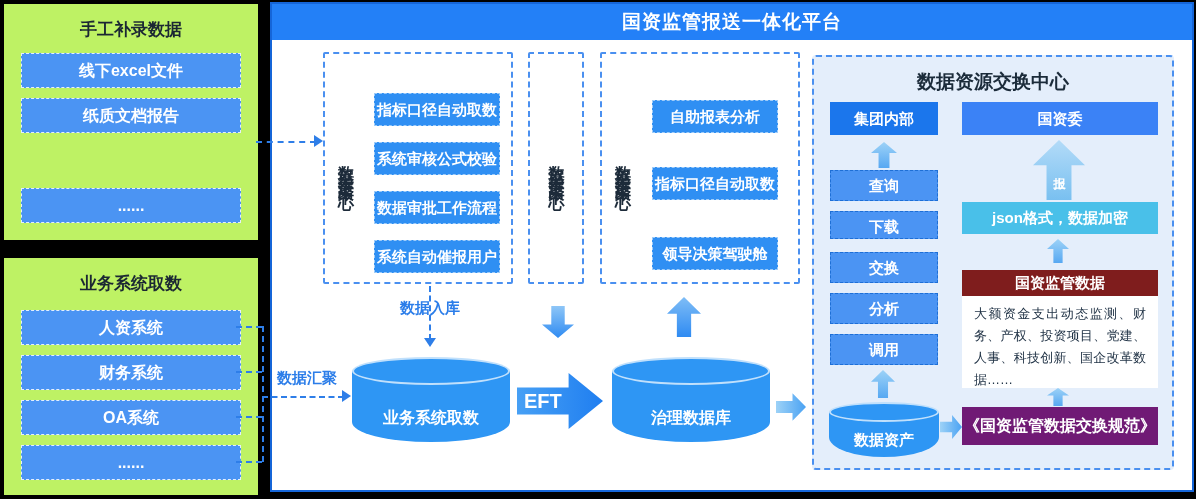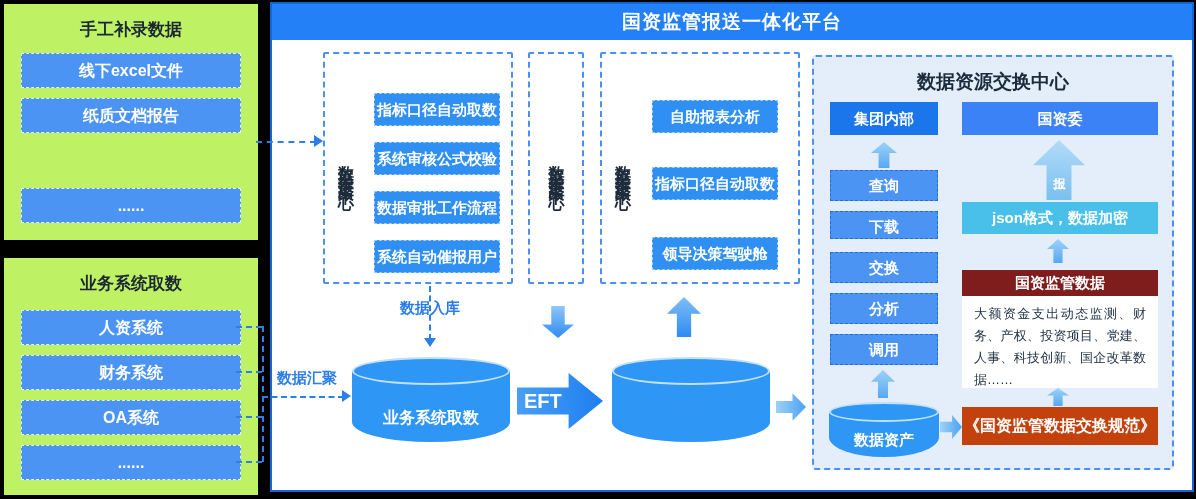--- a/index.html
+++ b/index.html
@@ -59,21 +59,21 @@
 
   
   .xpanel{position:absolute;background:#e4eefb;border:2px dashed #4a90f0;border-radius:4px;}
   .xtitle{position:absolute;left:0;right:0;top:12px;text-align:center;font-size:19px;font-weight:bold;color:#1b2b3a;}
   .xbtn{position:absolute;color:#fff;font-weight:bold;text-align:center;}
   .xbtn.deep{background:#1b76ec;font-size:15px;}
   .xbtn.cyan{background:#3b82f6;font-size:15px;}
   .xbtn.action{background:#4b94f3;border:1px dashed #1e6fd6;font-size:15px;}
   .xbtn.lcyan{background:#49c0e9;font-size:15px;}
   .xbtn.mcyan{background:#7f1d1d;font-size:15px;}
-  .xbtn.spec{background:#c2410c;font-size:16px;}
+  .xbtn.spec{background:#701a75;font-size:16px;}
   .descbox{position:absolute;background:#fff;color:#223447;font-size:13px;line-height:22px;text-align:justify;padding:7px 12px 0 12px;}
 </style>
 </head>
 <body>
 
 <div class="stage">
 
   <div class="lpanel" style="left:4px;top:4px;width:254px;height:236px;">
     <div class="ptitle">手工补录数据</div>
     <div class="pitem" style="top:49px;">线下excel文件</div>
@@ -139,20 +139,21 @@
     <div class="clabel">业务系统取数</div>
   </div>
 
   <div class="eft" style="left:517px;top:373px;width:86px;height:56px;">
     <span>EFT</span>
   </div>
 
   <div class="cyl" style="left:612px;top:357px;width:158px;height:85px;">
     <div class="cbody"></div>
     <div class="ctop"></div>
+    <div class="clabel">治理数据库</div>
   </div>
 
   <div class="xpanel" style="left:812px;top:55px;width:362px;height:415px;">
     <div class="xtitle">数据资源交换中心</div>
 
     <div class="xbtn deep" style="left:16px;top:45px;width:108px;height:33px;line-height:33px;">集团内部</div>
     <div class="xbtn cyan" style="left:148px;top:45px;width:196px;height:33px;line-height:33px;">国资委</div>
 
     <div class="au" style="left:57px;top:85px;width:26px;height:26px;"></div>
 

